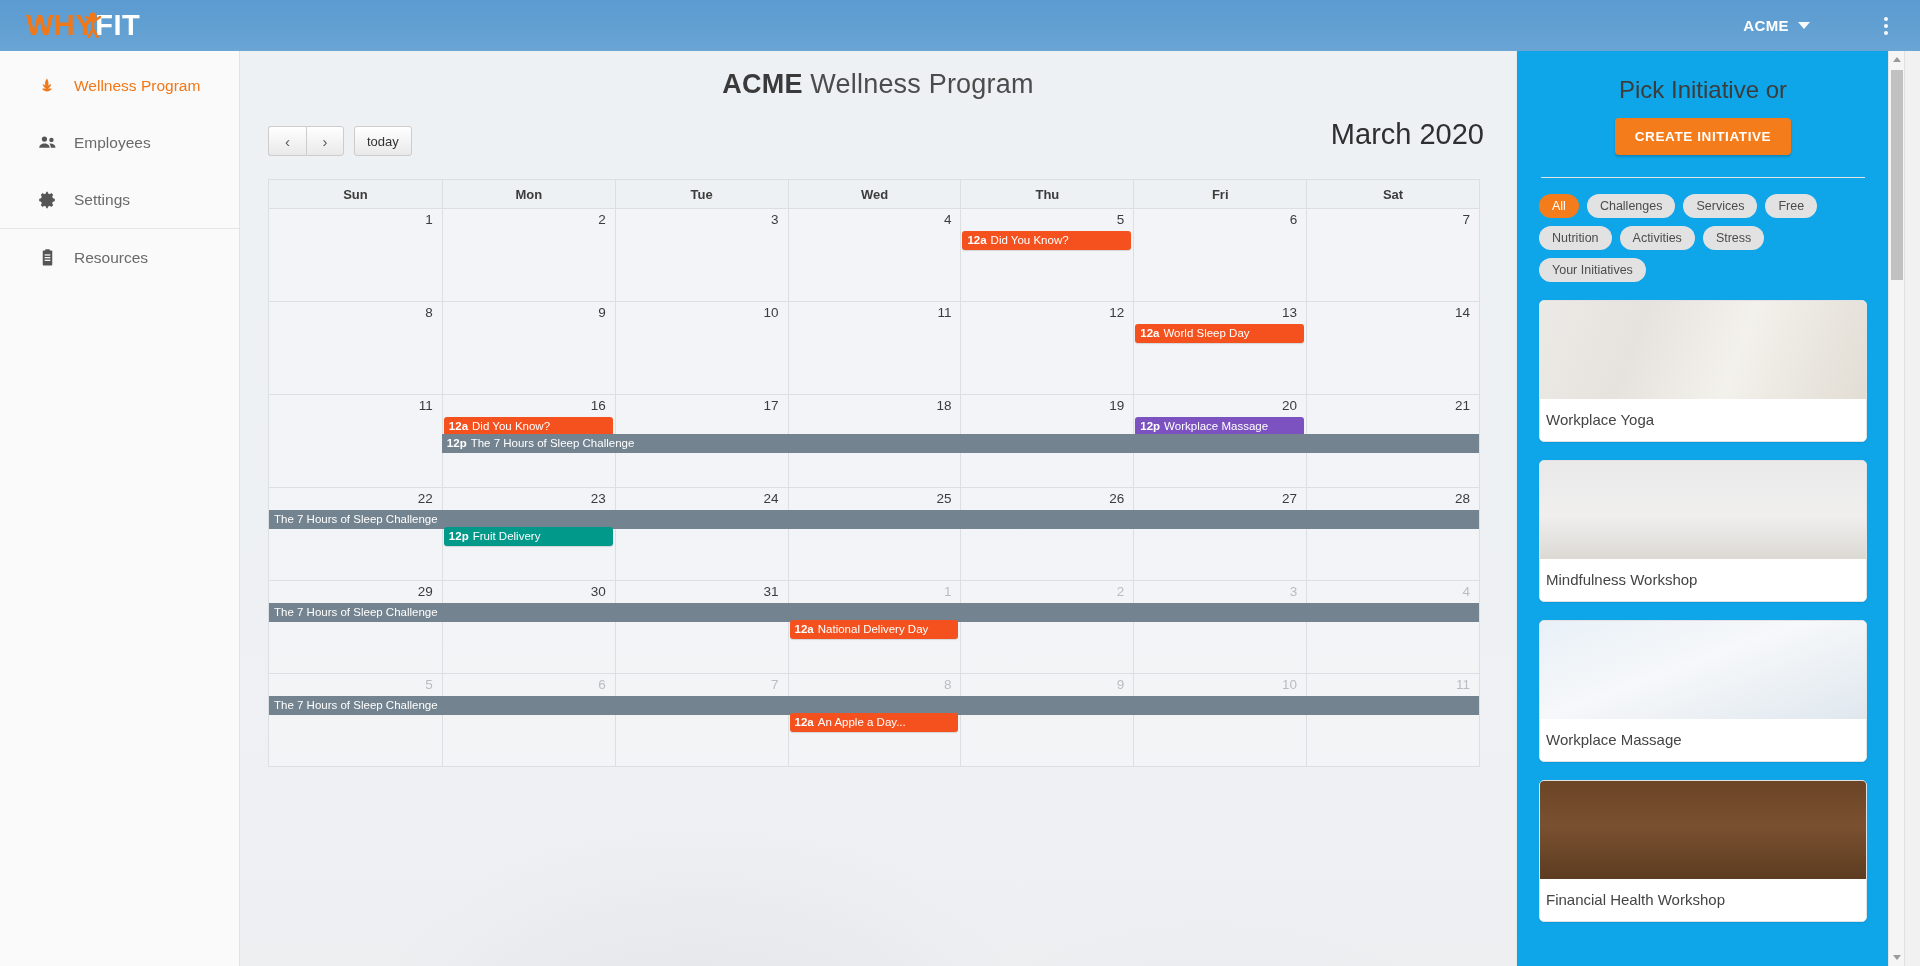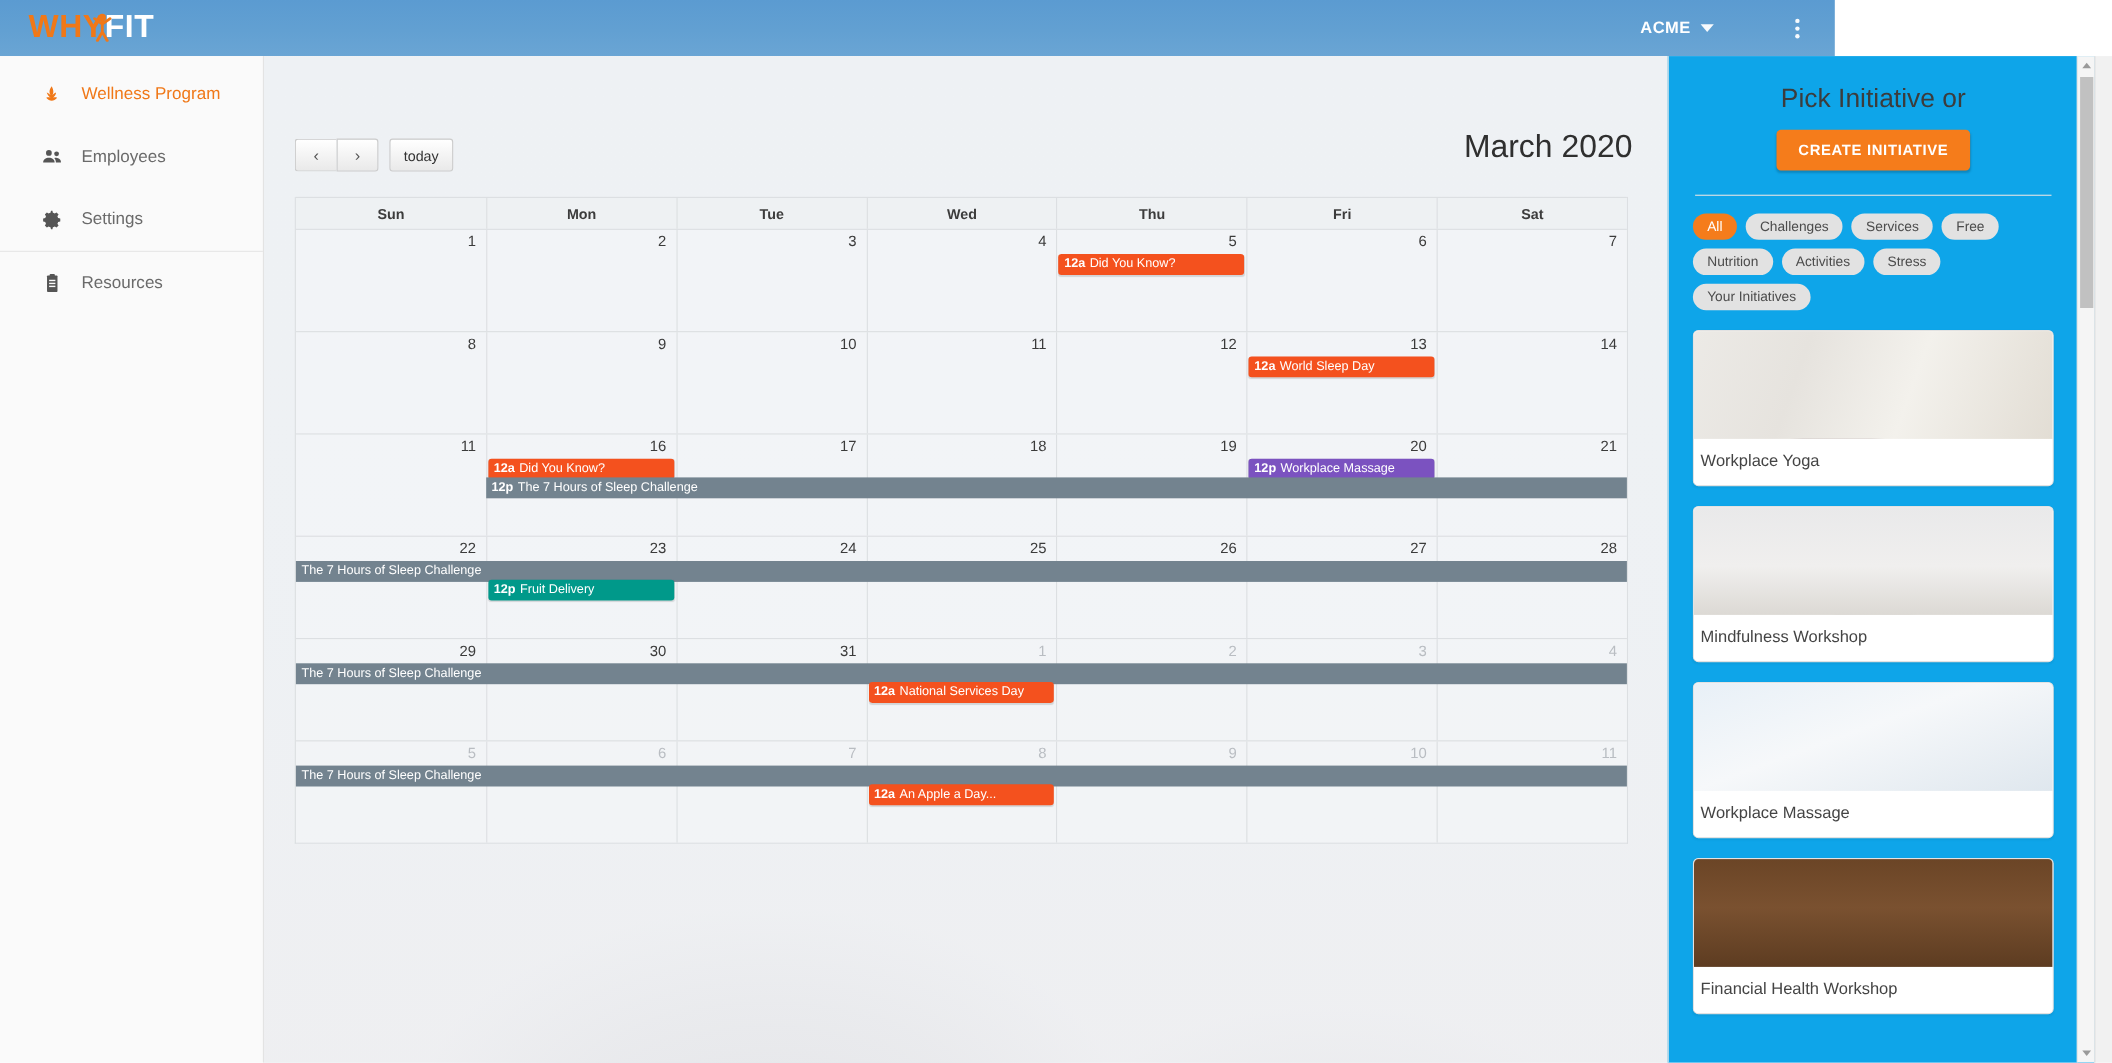--- a/index.html
+++ b/index.html
@@ -5,21 +5,21 @@
   * { box-sizing: border-box; margin: 0; padding: 0; }
   html, body {
     width: 1920px; height: 966px;
     font-family: "Liberation Sans", sans-serif;
     overflow: hidden;
     background: #ffffff;
   }
 
   
   .topbar {
-    position: absolute; left: 0; top: 0; width: 1668px; height: 51px;
+    position: absolute; left: 0; top: 0; width: 1920px; height: 51px;
     background: linear-gradient(to bottom, #5b9bd1 0%, #62a0d2 55%, #6aa5d4 100%);
     display: flex; align-items: center;
   }
   .logo { margin-left: 26px; display: flex; align-items: center; position: relative; }
   .logo-text {
     font-size: 29px; font-weight: bold; letter-spacing: .5px;
     line-height: 1;
   }
   .logo-why { color: #f07818; }
   .logo-fit { color: #ffffff; }
@@ -277,20 +277,23 @@
       </svg>
     </span>
     <span>Resources</span>
   </div>
 </div>
 
 <div class="main">
   <div class="main-bg"></div>
   <div class="main-scroll">
 
+    <div class="cal-title">
+      <b>ACME</b><span> Wellness Program</span>
+    </div>
 
     <div class="cal-toolbar">
       <div class="btn-group">
         <div class="fc-btn prev">
           <span class="chev">‹</span>
         </div>
         <div class="fc-btn next">
           <span class="chev">›</span>
         </div>
         <div class="fc-btn today">today</div>
@@ -409,21 +412,21 @@
             <div class="wk-nums">
               <span>29</span>
               <span>30</span>
               <span>31</span>
               <span class="other">1</span>
               <span class="other">2</span>
               <span class="other">3</span>
               <span class="other">4</span>
             </div>
             <div class="ev slate" style="left: 0px; width: 1210px; top: 22px;"><span>The 7 Hours of Sleep Challenge</span></div>
-            <div class="ev orange" style="left: 520.571px; width: 168.857px; top: 39px;"><span class="t">12a</span><span>National Services Day</span></div>
+            <div class="ev orange" style="left: 520.571px; width: 168.857px; top: 39px;"><span class="t">12a</span><span>National Delivery Day</span></div>
           </div>
           <div class="wk h2">
             <div class="wk-cols">
               <div></div>
               <div></div>
               <div></div>
               <div></div>
               <div></div>
               <div></div>
               <div></div>

